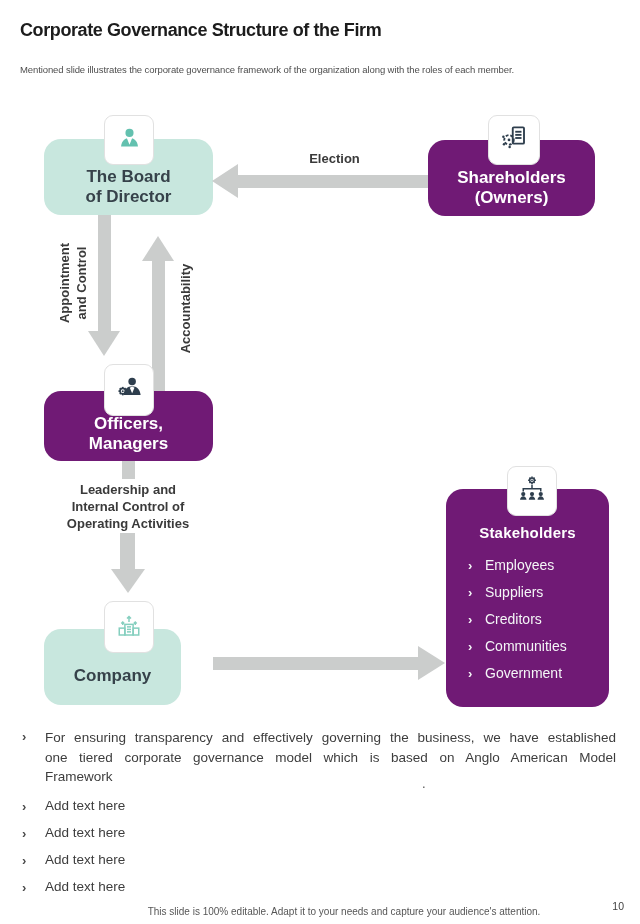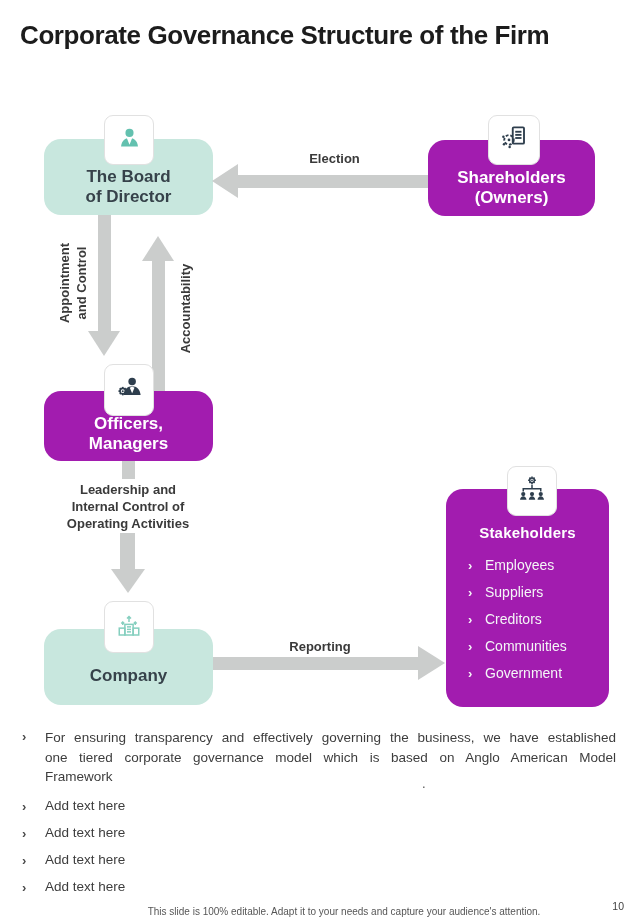--- a/index.html
+++ b/index.html
@@ -2,31 +2,31 @@
 <html><head>
 <meta charset="utf-8">
 <style>
   html,body { margin:0; padding:0; background:#ffffff; }
   .canvas {
     position:relative; width:640px; height:924px; background:#ffffff;
     font-family:"Liberation Sans", sans-serif; overflow:hidden;
   }
   .title {
     position:absolute; left:20px; top:20px; margin:0;
-    font-size:26px; font-weight:700; color:#1c1c1c; letter-spacing:-0.4px;
+    font-size:18px; font-weight:700; color:#1c1c1c; letter-spacing:-0.4px;
     white-space:nowrap;
   }
   .subtitle {
     position:absolute; left:20px; top:64px; margin:0;
     font-size:9.5px; color:#4e4e4e; letter-spacing:-0.1px;
   }
   
   .node { position:absolute; border-radius:17px; text-align:center; box-sizing:border-box; }
   .mint { background:#c8e7de; color:#36424a; }
-  .dark { background:#a21caf; color:#ffffff; }
+  .dark { background:#701a75; color:#ffffff; }
   .node .line { display:block; font-weight:700; font-size:17px; line-height:20px; }
   .badge {
     position:absolute; background:#ffffff; border:1px solid #e1e1e1; border-radius:9px;
     display:flex; align-items:center; justify-content:center; z-index:5;
   }
   
   .abody { position:absolute; background:#cbcdcc; }
   .ahead { position:absolute; width:0; height:0; }
   .head-left   { border-top:17px solid transparent; border-bottom:17px solid transparent; border-right:26px solid #cbcdcc; }
   .head-right  { border-top:17px solid transparent; border-bottom:17px solid transparent; border-left:27px solid #cbcdcc; }
@@ -55,20 +55,21 @@
     font-size:10px; color:#565656;padding-left:48px;
   }
   .pagenum { position:absolute; right:16px; top:900px; font-size:10.5px; color:#3f3f3f; }
 </style>
 </head>
 <body>
 
 <div class="canvas">
 
   <h1 class="title">Corporate Governance Structure of the Firm</h1>
+  <p class="subtitle">Mentioned slide illustrates the corporate governance framework of the organization along with the roles of each member.</p>
 
   <div class="node mint" style="left:44px; top:139px; width:169px; height:76px; padding-top:28px;">
     <span class="line">The Board</span>
     <span class="line">of Director</span>
   </div>
   <div class="badge" style="left:104px; top:115px; width:48px; height:48px;">
     <span>
       <svg width="27" height="27" viewBox="0 0 24 24">
         <circle cx="12" cy="7" r="3.6" fill="#63c1af"></circle>
         <path d="M12 11.6c-4.3 0-7 2.8-7.5 7.4h15c-.5-4.6-3.2-7.4-7.5-7.4z" fill="#63c1af"></path>
@@ -149,40 +150,39 @@
   <div class="lbl" style="left:38px; top:481px; width:180px;">
     <span style="display:block;">Leadership and</span>
     <span style="display:block;">Internal Control of</span>
     <span style="display:block;">Operating Activities</span>
   </div>
   <div>
     <div class="abody" style="left:120px; top:533px; width:15px; height:36px;"></div>
     <div class="ahead head-down-lg" style="left:111px; top:569px;"></div>
   </div>
 
-  <div class="node mint" style="left:44px; top:629px; width:169px; height:76px; padding-top:37px;">
+  <div class="node mint" style="left:44px; top:629px; width:137px; height:76px; padding-top:37px;">
     <span class="line">Company</span>
   </div>
   <div class="badge" style="left:104px; top:601px; width:48px; height:50px;">
     <span>
       <svg width="30" height="30" viewBox="0 0 24 24" fill="none" stroke="#85cfbf" stroke-width="1.2">
         <rect x="8.7" y="11.5" width="6.6" height="8.5"></rect>
         <line x1="10.4" y1="13.5" x2="13.6" y2="13.5"></line>
         <line x1="10.4" y1="15.5" x2="13.6" y2="15.5"></line>
         <line x1="10.4" y1="17.5" x2="13.6" y2="17.5"></line>
         <rect x="4.2" y="14.5" width="4.5" height="5.5"></rect>
         <rect x="15.3" y="14.5" width="4.5" height="5.5"></rect>
         <path d="M12 9.5V5.2 M10.4 6.8L12 5.2l1.6 1.6"></path>
         <path d="M7 12v-2.3 M5.8 10.8L7 9.7l1.2 1.1"></path>
         <path d="M17 12v-2.3 M15.8 10.8L17 9.7l1.2 1.1"></path>
       </svg>
     </span>
   </div>
 
-  <div class="lbl" style="left:230px; top:638px; width:180px;">Reporting</div>
   <div>
     <div class="abody" style="left:213px; top:657px; width:205px; height:13px;"></div>
     <div class="ahead head-right" style="left:418px; top:646px;"></div>
   </div>
 
   <div class="node dark" style="left:446px; top:489px; width:163px; height:218px; padding-top:35px;">
     <span class="stk-title">Stakeholders</span>
     <div class="stk-list">
       <div class="stk-item">
         <span class="stk-bullet">›</span>

